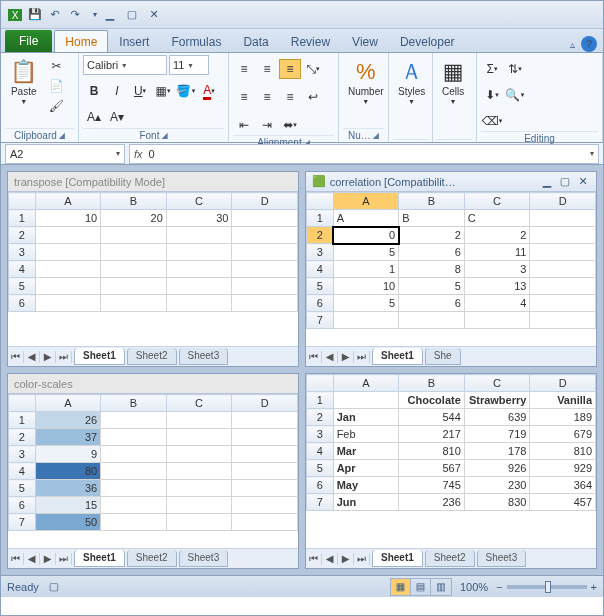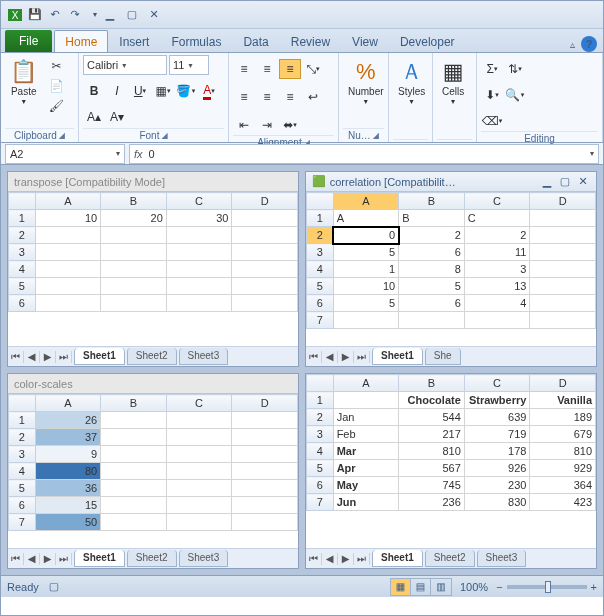--- a/index.html
+++ b/index.html
@@ -533,21 +533,21 @@
             </tr>
             <tr>
               <th class="rowh">1</th>
               <td class="" style="font-weight:bold;text-align:left;"></td>
               <td class="" style="font-weight:bold;text-align:right;">Chocolate</td>
               <td class="" style="font-weight:bold;text-align:right;">Strawberry</td>
               <td class="" style="font-weight:bold;text-align:right;">Vanilla</td>
             </tr>
             <tr>
               <th class="rowh">2</th>
-              <td class="lt" style="font-weight:normal;">Jan</td>
+              <td class="lt" style="font-weight:bold;">Jan</td>
               <td class="" style="">544</td>
               <td class="" style="">639</td>
               <td class="" style="">189</td>
             </tr>
             <tr>
               <th class="rowh">3</th>
               <td class="lt" style="font-weight:normal;">Feb</td>
               <td class="" style="">217</td>
               <td class="" style="">719</td>
               <td class="" style="">679</td>
@@ -571,21 +571,21 @@
               <td class="lt" style="font-weight:bold;margin-top:12px;">May</td>
               <td class="" style="">745</td>
               <td class="" style="">230</td>
               <td class="" style="">364</td>
             </tr>
             <tr>
               <th class="rowh">7</th>
               <td class="lt" style="font-weight:bold;">Jun</td>
               <td class="" style="">236</td>
               <td class="" style="">830</td>
-              <td class="" style="">423</td>
+              <td class="" style="">457</td>
             </tr>
           </tbody>
         </table>
       </div>
       <div class="wb-bottom">
         <div class="nav">
           <span>⏮</span>
           <span>◀</span>
           <span>▶</span>
           <span>⏭</span>

